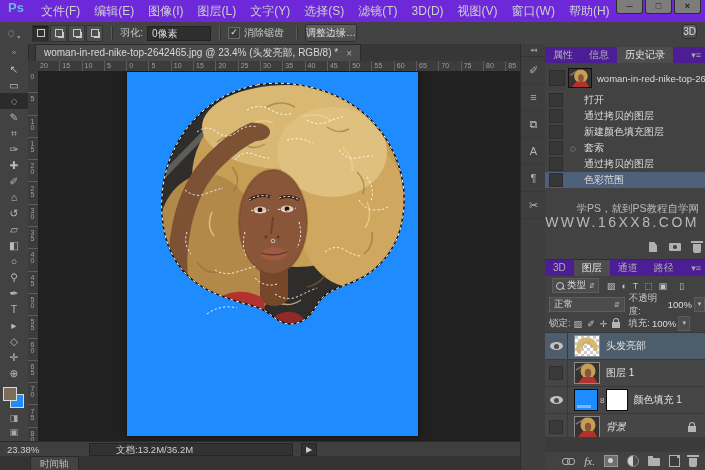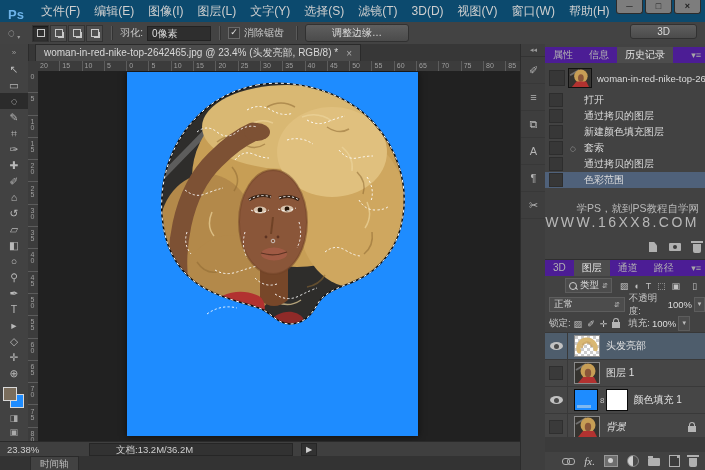--- a/index.html
+++ b/index.html
@@ -1,21 +1,21 @@
 <!DOCTYPE html>
 <html><head>
 <meta charset="utf-8">
 <style>
   html,body{margin:0;padding:0;background:#1b1b1b;}
   #app{position:relative;width:705px;height:470px;background:#434343;color:#c8c8c8;
        font-family:"Liberation Sans",sans-serif;font-size:11px;overflow:hidden;
        -webkit-user-select:none;user-select:none;}
   
-  .menubar{position:absolute;left:0;top:0;width:705px;height:22px;background:#0c4a6e;
-           border-bottom:1px solid #2a2a2a;display:flex;align-items:flex-end;}
+  .menubar{position:absolute;left:0;top:0;width:705px;height:22px;background:#6d28d9;
+           border-bottom:1px solid #2a2a2a;display:flex;align-items:flex-start;}
   .ps-logo{color:#6db3e8;font-weight:bold;font-size:13px;margin:0 10px 0 8px;}
   .menu-item{padding:0 7px;line-height:22px;color:#cfcfcf;font-size:12px;white-space:nowrap;}
   .win-controls{position:absolute;right:4px;top:0;display:flex;gap:2px;}
   .win-btn{width:25px;height:13px;background:#7d7d7d;color:#1d1d1d;font-size:9px;line-height:13px;
            text-align:center;border-radius:0 0 3px 3px;border:1px solid #2c2c2c;border-top:none;font-weight:bold;}
   
   .optionsbar{position:absolute;left:0;top:22px;width:705px;height:22px;background:#434343;
               border-bottom:1px solid #2a2a2a;display:flex;align-items:center;font-size:10px;}
   .tool-preview{margin-left:8px;display:flex;align-items:flex-end;color:#d5d5d5;}
   .tool-preview .g{font-size:12px;}
@@ -26,21 +26,21 @@
   .mode-btn.active{background:#303030;box-shadow:inset 0 1px 2px rgba(0,0,0,.6);}
   .mode-sq{width:6px;height:6px;border:1px solid #c9c9c9;}
   .mode-sq2{width:6px;height:6px;border:1px solid #c9c9c9;box-shadow:2px 2px 0 -1px #c9c9c9;}
   .vsep{width:1px;height:14px;background:#5a5a5a;margin:0 8px;box-shadow:1px 0 0 #333;}
   .opt-label{color:#c9c9c9;margin-right:4px;white-space:nowrap;}
   .opt-field{width:54px;height:13px;background:#2e2e2e;border:1px solid #222;color:#ddd;
              padding:0 4px;line-height:13px;}
   .chk{width:10px;height:10px;background:#3c3c3c;border:1px solid #6a6a6a;color:#e4e4e4;
        font-size:9px;line-height:9px;text-align:center;margin-right:4px;}
   .btn{background:linear-gradient(#5f5f5f,#4b4b4b);border:1px solid #313131;border-radius:3px;
-       color:#dcdcdc;padding:1px 26px;font-size:10px;white-space:nowrap;}
+       color:#dcdcdc;padding:1px 0;font-size:10px;white-space:nowrap;}
   .ws-btn{position:absolute;right:8px;top:2px;}
   
   .tabbar{position:absolute;left:0;top:44px;width:705px;height:17px;background:#373737;
           border-bottom:1px solid #2a2a2a;display:flex;}
   .tb-head{width:28px;height:17px;background:#424242;border-right:1px solid #2c2c2c;
            color:#9a9a9a;font-size:8px;text-align:center;line-height:17px;}
   .doc-tab{margin-left:6px;display:flex;align-items:center;background:#4b4b4b;
            border:1px solid #2a2a2a;border-bottom:none;padding:0 8px;font-size:10px;color:#d8d8d8;
            white-space:nowrap;}
   .doc-tab .close{margin-left:8px;color:#aaa;font-size:10px;}
@@ -125,21 +125,21 @@
   .newlayer:after{content:"";position:absolute;right:-1px;top:-1px;width:3px;height:3px;background:#b0b0b0;}
   .linkic{width:13px;height:7px;position:relative;}
   .linkic:before,.linkic:after{content:"";position:absolute;top:0;width:6px;height:5px;
         border:1px solid #b0b0b0;border-radius:3px;}
   .linkic:before{left:0;} .linkic:after{right:0;}
   .fx{font-family:"Liberation Serif",serif;font-style:italic;font-size:11px;color:#c9c9c9;line-height:10px;}
   
   .ltabs{top:216px;}
   .lfilter{position:absolute;left:0;top:233px;width:160px;height:17px;display:flex;align-items:center;}
   .fdrop{display:flex;align-items:center;background:#4c4c4c;border:1px solid #5d5d5d;height:13px;
-         margin-left:20px;padding:0 3px;font-size:9.5px;color:#ddd;gap:3px;}
+         margin-left:7px;padding:0 3px;font-size:9.5px;color:#ddd;gap:3px;}
   .mag{width:6px;height:6px;border:1px solid #ccc;border-radius:50%;position:relative;}
   .mag:after{content:"";position:absolute;left:5px;top:5px;width:3px;height:1px;background:#ccc;transform:rotate(45deg);}
   .updown{font-size:7px;color:#bbb;}
   .ficons{display:flex;gap:6px;margin-left:8px;color:#c2c2c2;font-size:9px;align-items:center;}
   .lrow2{position:absolute;left:0;top:252px;width:160px;height:17px;display:flex;align-items:center;font-size:9.5px;}
   .bdrop{display:flex;align-items:center;background:#4c4c4c;border:1px solid #5d5d5d;height:13px;
          margin-left:4px;padding:0 4px;width:70px;color:#ddd;}
   .bdrop .updown{margin-left:auto;}
   .pct{display:flex;align-items:center;margin-left:4px;}
   .pct .v{color:#ddd;margin:0 2px;}

